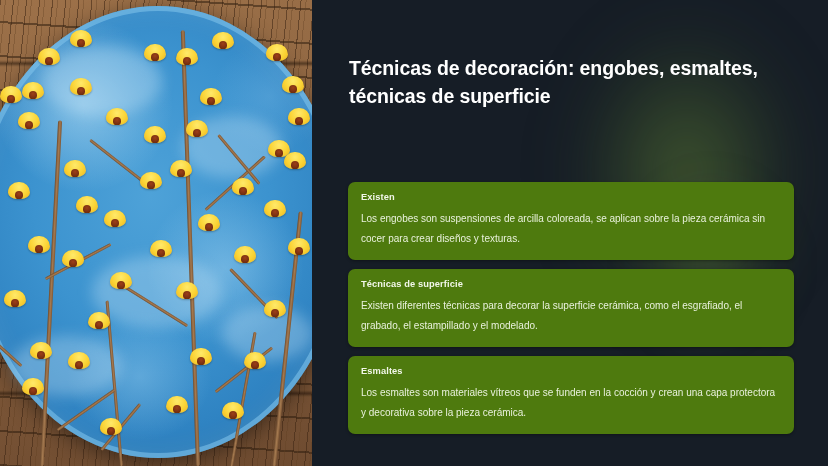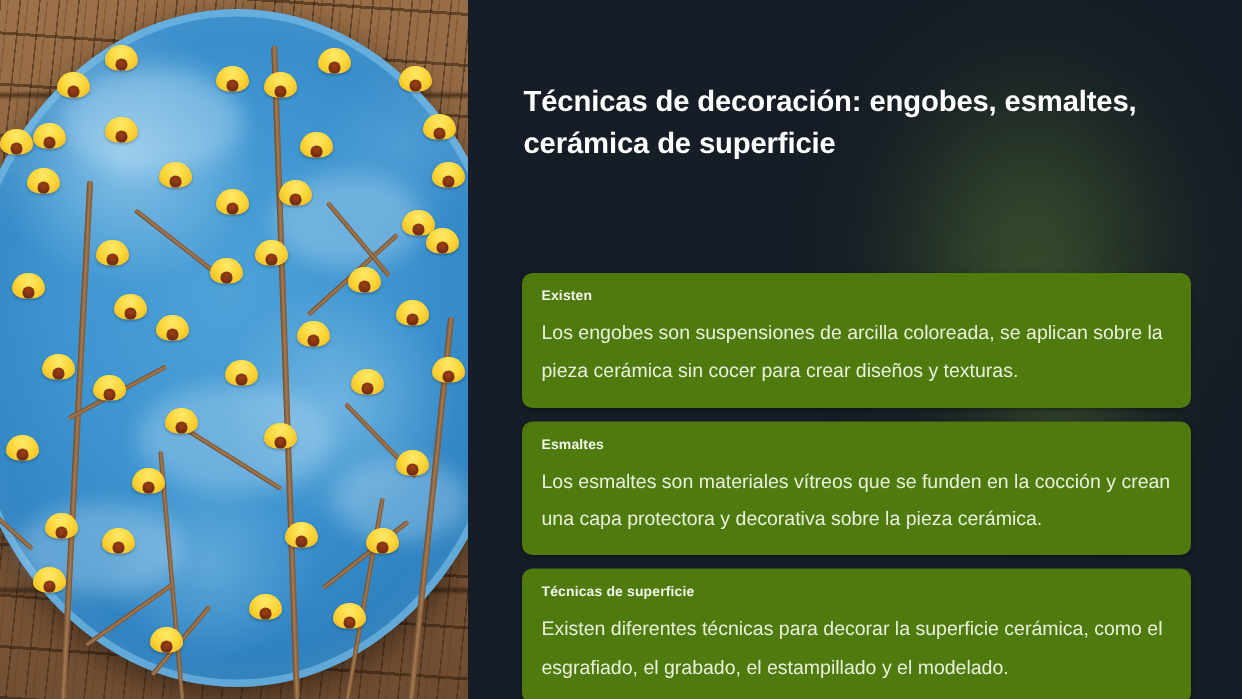--- a/index.html
+++ b/index.html
@@ -169,21 +169,21 @@
   }
   .card-title {
     color: #f2f7e9;
     font-size: 9.3px;
     font-weight: bold;
     margin: 0 0 7px 0;
     letter-spacing: 0.1px;
   }
   .card-body {
     color: #e9f1dc;
-    font-size: 13px;
+    font-size: 10px;
     line-height: 1.95;
     margin: 0;
   }
 </style>
 </head>
 <body>
 
 <div class="slide">
 
   <div class="image-panel">
@@ -262,35 +262,35 @@
     <div class="flower" style="left:22px;  top:378px;"></div>
     <div class="flower" style="left:166px; top:396px;"></div>
     <div class="flower" style="left:222px; top:402px;"></div>
     <div class="flower" style="left:100px; top:418px;"></div>
   </div>
 
   <div class="content-panel">
     <div class="glow"></div>
     <div class="glow2"></div>
 
-    <h1 class="slide-title">Técnicas de decoración: engobes, esmaltes, cerámica de superficie</h1>
+    <h1 class="slide-title">Técnicas de decoración: engobes, esmaltes, técnicas de superficie</h1>
 
     <div class="cards">
 
       <div class="card">
         <div class="card-title">Existen</div>
         <div class="card-body">Los engobes son suspensiones de arcilla coloreada, se aplican sobre la pieza cerámica sin cocer para crear diseños y texturas.</div>
       </div>
 
       <div class="card">
+        <div class="card-title">Técnicas de superficie</div>
+        <div class="card-body">Existen diferentes técnicas para decorar la superficie cerámica, como el esgrafiado, el grabado, el estampillado y el modelado.</div>
+      </div>
+
+      <div class="card">
         <div class="card-title">Esmaltes</div>
         <div class="card-body">Los esmaltes son materiales vítreos que se funden en la cocción y crean una capa protectora y decorativa sobre la pieza cerámica.</div>
       </div>
 
-      <div class="card">
-        <div class="card-title">Técnicas de superficie</div>
-        <div class="card-body">Existen diferentes técnicas para decorar la superficie cerámica, como el esgrafiado, el grabado, el estampillado y el modelado.</div>
-      </div>
-
     </div>
   </div>
 
 </div>
 
 </body></html>

